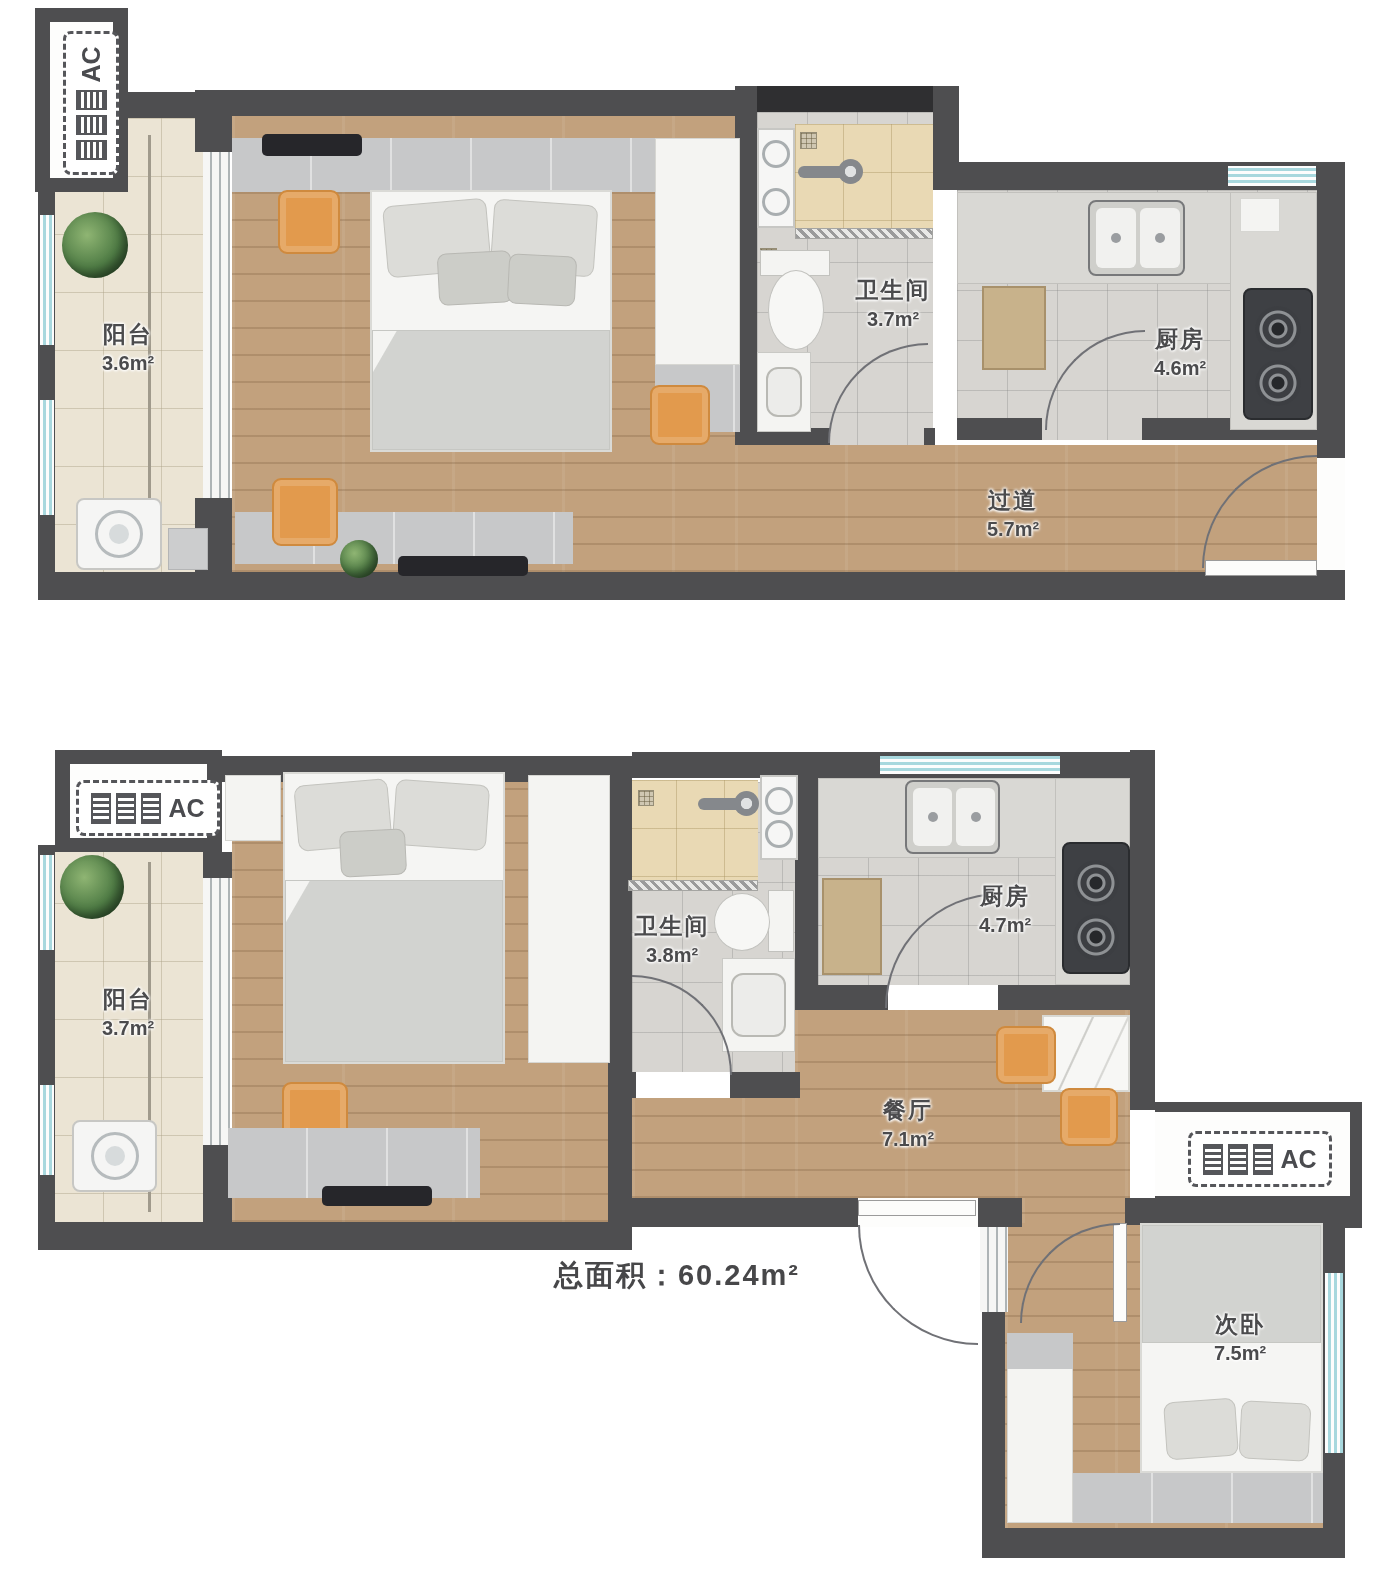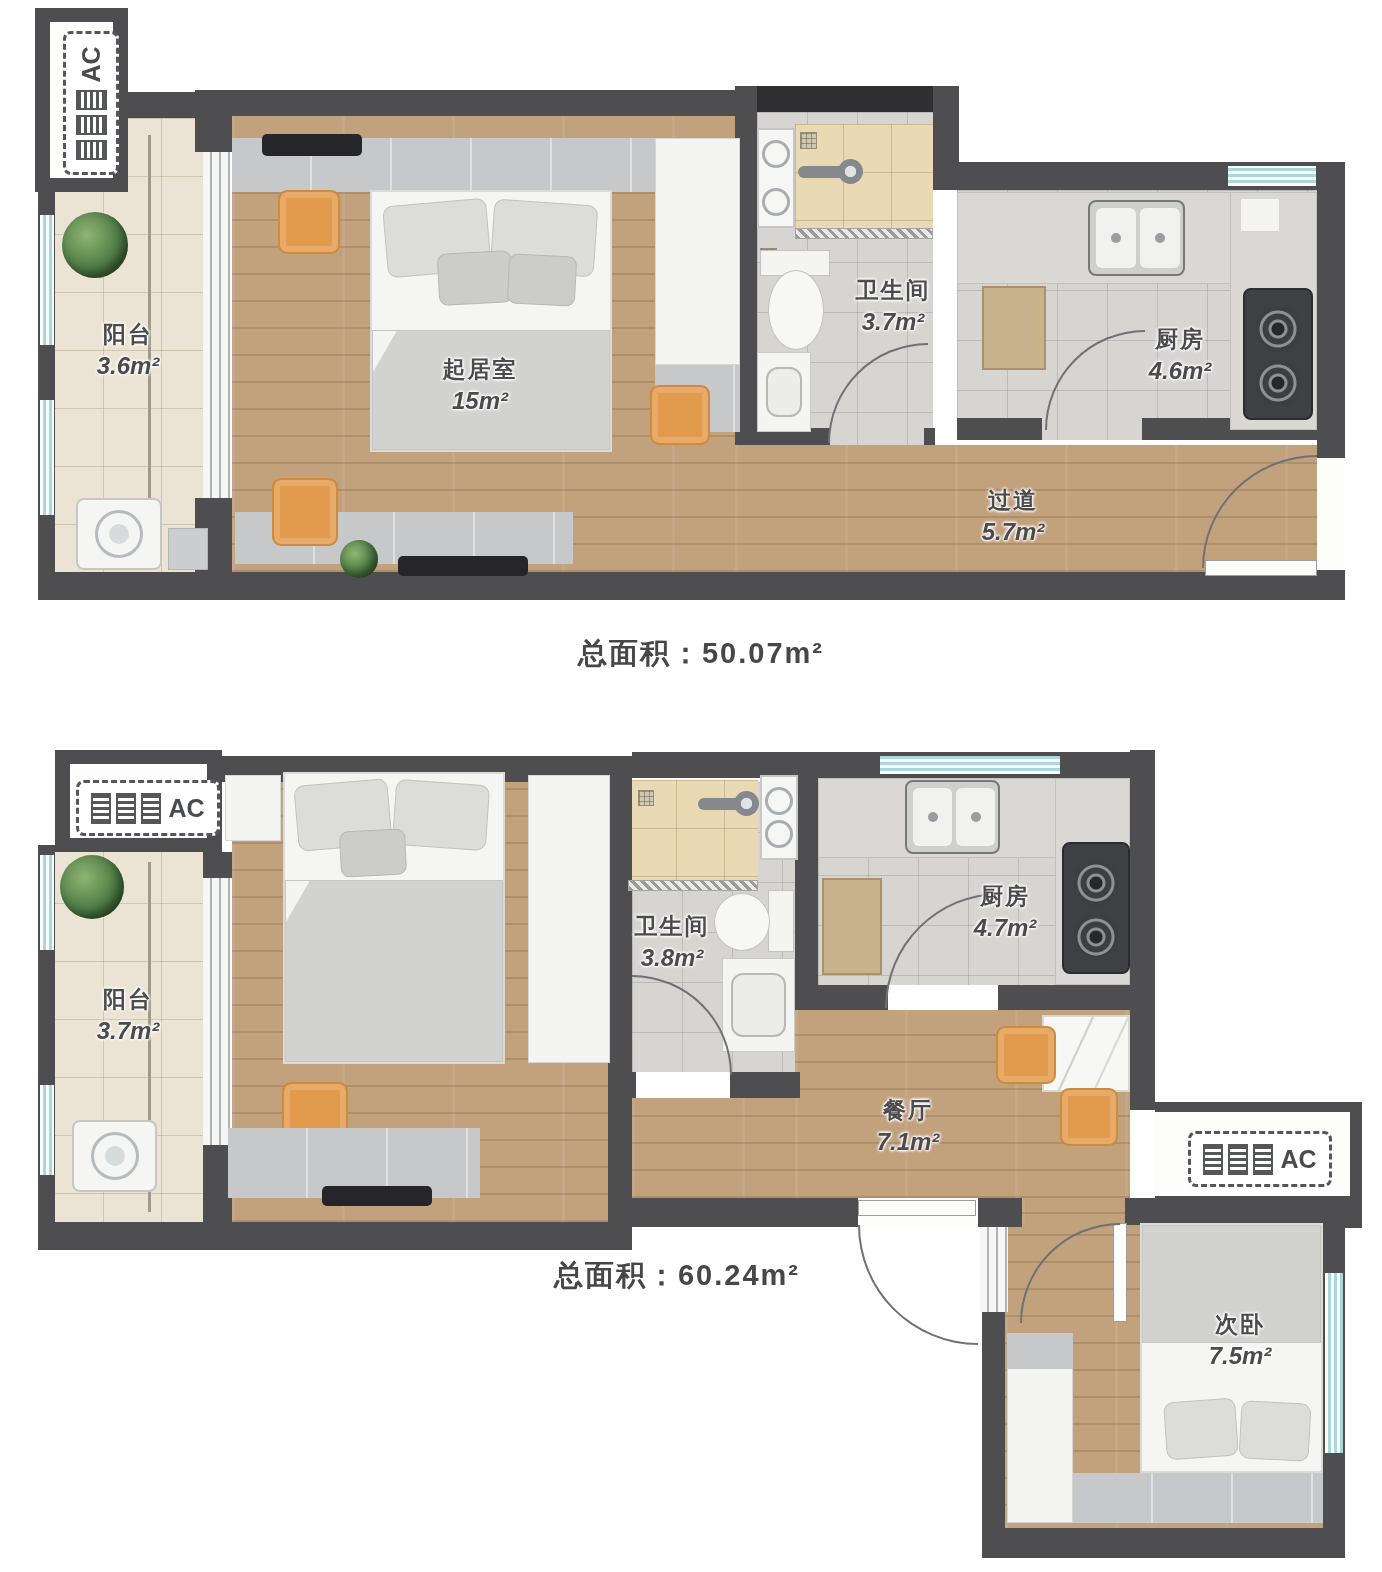--- a/index.html
+++ b/index.html
@@ -84,21 +84,21 @@
   .ac{position:absolute;display:flex;align-items:center;justify-content:center;gap:5px;
       border:3px dashed #55565a;border-radius:8px;padding:4px 7px;background:#fff;}
   .ac i{display:block;width:16px;height:27px;border:2px solid #55565a;
       background:repeating-linear-gradient(0deg,#55565a 0 3px,#fff 3px 6px);}
   .ac span{font-size:25px;font-weight:700;color:#4a4b4f;margin-left:2px;line-height:1;}
   .acV{transform:rotate(-90deg);}
   
   .rlbl{position:absolute;display:flex;flex-direction:column;align-items:center;line-height:1.3;color:#4b4b4d;font-weight:700;
       text-shadow:0 1px 3px rgba(255,255,255,.95),0 -1px 3px rgba(255,255,255,.95),1px 0 3px rgba(255,255,255,.95),-1px 0 3px rgba(255,255,255,.95);}
   .rlbl .nm{font-size:23px;letter-spacing:2px;}
-  .rlbl .ar{font-size:24px;font-style:italic;}
+  .rlbl .ar{font-size:20px;}
   .total{position:absolute;font-size:29px;font-weight:700;color:#474749;letter-spacing:2px;text-align:center;}
 </style>
 </head>
 <body>
 
 <div class="canvas">
 
   <div class="abs" style="left:0;top:0;width:1382px;height:700px">
 
     <div class="abs ct" style="left:45px;top:118px;width:170px;height:454px"></div>
@@ -185,38 +185,33 @@
     </div>
     <div class="abs arcTL" style="left:1045px;top:330px;width:100px;height:100px"></div>
 
     <div class="abs arcTL" style="left:1202px;top:455px;width:115px;height:113px"></div>
     <div class="abs leaf" style="left:1205px;top:560px;width:112px;height:16px"></div>
 
     <div class="rlbl" style="left:68px;top:320px;width:120px">
       <span class="nm">阳台</span>
       <span class="ar">3.6m²</span>
     </div>
-    <div class="rlbl" style="left:400px;top:355px;width:160px">
-      <span class="nm">起居室</span>
-      <span class="ar">15m²</span>
-    </div>
     <div class="rlbl" style="left:823px;top:276px;width:140px">
       <span class="nm">卫生间</span>
       <span class="ar">3.7m²</span>
     </div>
     <div class="rlbl" style="left:1110px;top:325px;width:140px">
       <span class="nm">厨房</span>
       <span class="ar">4.6m²</span>
     </div>
     <div class="rlbl" style="left:943px;top:486px;width:140px">
       <span class="nm">过道</span>
       <span class="ar">5.7m²</span>
     </div>
 
-    <div class="total" style="left:491px;top:634px;width:420px">总面积：50.07m²</div>
   </div>
 
   <div class="abs" style="left:0;top:0;width:1382px;height:1572px">
 
     <div class="abs ct" style="left:45px;top:845px;width:165px;height:377px"></div>
     <div class="abs wd" style="left:232px;top:782px;width:376px;height:440px"></div>
     <div class="abs gt" style="left:632px;top:782px;width:163px;height:290px"></div>
     <div class="abs bt" style="left:628px;top:780px;width:130px;height:103px"></div>
     <div class="abs gt" style="left:818px;top:775px;width:312px;height:210px"></div>
     <div class="abs wd" style="left:795px;top:1010px;width:335px;height:188px"></div>

